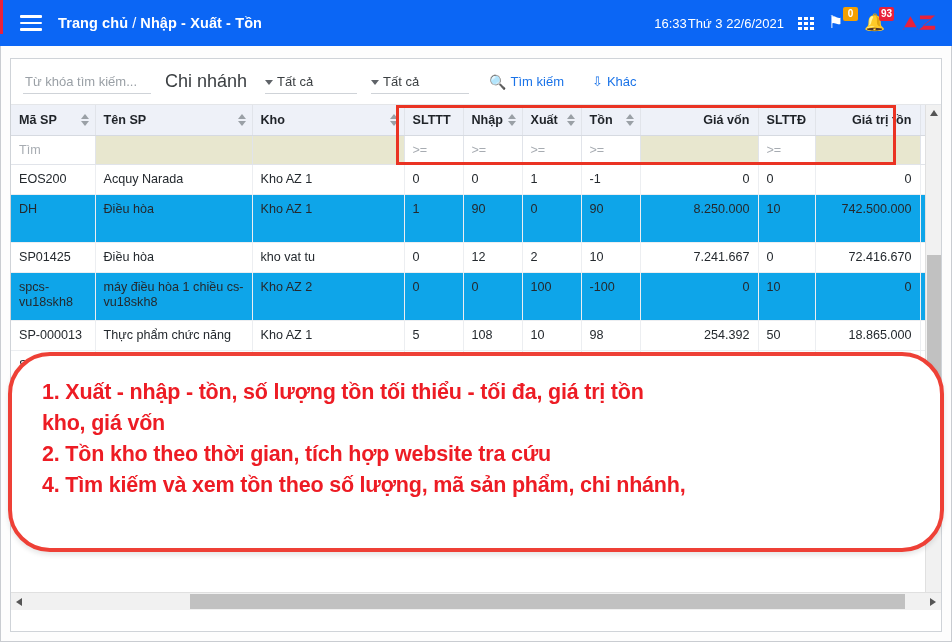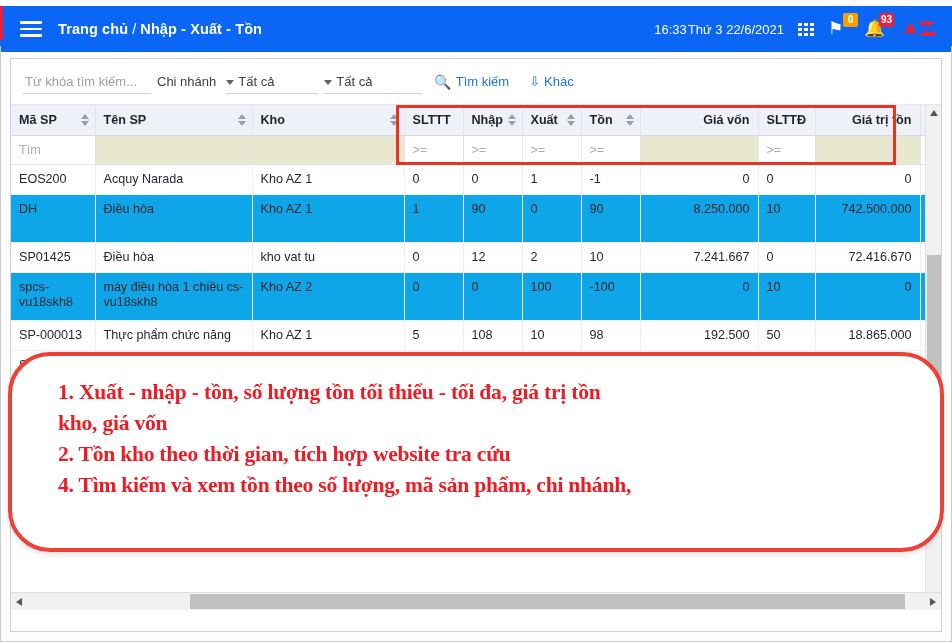--- a/index.html
+++ b/index.html
@@ -11,21 +11,21 @@
     background: #ffffff;
   }
   #app {
     position: relative;
     width: 952px; height: 642px;
     background: #fdfdfd;
   }
 
   
   .topbar {
-    position: absolute; left: 0; top: 6px;
+    position: absolute; left: 0; top: 0;
     width: 952px; height: 46px;
     background: #0b66f5;
     display: flex; align-items: center;
     color: #ffffff;
   }
   .topbar-redstrip {
     position: absolute; left: 0; top: 0;
     width: 3px; height: 34px; background: #e8213b;
   }
   .hamburger {
@@ -70,34 +70,34 @@
     position: absolute; left: 10px; top: 58px;
     width: 932px; height: 574px;
     background: #ffffff;
     border: 1px solid #cfd3d8;
     overflow: hidden;
   }
 
   
   .searchbar {
     height: 46px; display: flex; align-items: center;
-    padding: 0 12px; gap: 0px;
+    padding: 0 12px; gap: 8px;
     border-bottom: 1px solid #e4e6e9;
     background: #fff;
   }
   .field-underline {
     border: none; border-bottom: 1px solid #cfd3d8;
     background: transparent;
     font-family: "Liberation Sans", sans-serif;
     font-size: 13px; color: #3c4043;
     padding: 4px 2px; outline: none;
   }
   .kw-input { width: 128px; }
   .kw-input::placeholder { color: #9aa0a6; }
-  .label-chinhanh { font-size: 13px; color: #3c4043; margin: 0 10px 0 6px; white-space: nowrap; }
+  .label-chinhanh { font-size: 18px; color: #3c4043; margin: 0 10px 0 6px; white-space: nowrap; }
   .select-wrap { position: relative; margin-right: 6px; }
   .select-wrap select {
     appearance: none; -webkit-appearance: none;
     border: none; border-bottom: 1px solid #cfd3d8;
     background: transparent;
     font-family: "Liberation Sans", sans-serif;
     font-size: 13px; color: #3c4043;
     padding: 4px 2px 4px 12px; outline: none;
     cursor: pointer;
   }
@@ -242,27 +242,27 @@
     left: 8px; top: 352px;
     width: 936px; height: 200px;
     background: #ffffff;
     border: 4px solid #ee4036;
     border-radius: 42px;
     z-index: 20;
     box-shadow: 0 3px 5px rgba(0,0,0,.10);
     padding: 22px 28px 0 30px;
   }
   .callout p {
-    margin: 0 0 2px 16px;
+    margin: 0 0 2px 0;
     color: #ed1c24;
     font-weight: bold;
     font-size: 21.5px;
     line-height: 29px;
     letter-spacing: -0.2px;
-    font-family: Liberation Serif, serif;
+    font-family: Liberation Sans, sans-serif;
   }
   .outer-frame {
     position: absolute; left: 0; top: 46px;
     width: 952px; height: 596px;
     border: 1px solid #c9ccd1;
     border-top: none;
     pointer-events: none;
   }
 </style>
 </head>
@@ -465,21 +465,21 @@
               <td></td>
             </tr>
             <tr>
               <td>SP-000013</td>
               <td>Thực phẩm chức năng</td>
               <td>Kho AZ 1</td>
               <td>5</td>
               <td>108</td>
               <td>10</td>
               <td>98</td>
-              <td class="right">192.500</td>
+              <td class="right">254.392</td>
               <td>50</td>
               <td class="right">18.865.000</td>
               <td></td>
             </tr>
             <tr>
               <td>SP01427</td>
               <td>tu lạnh</td>
               <td>Kho AZ 2</td>
               <td>0</td>
               <td>1</td>

